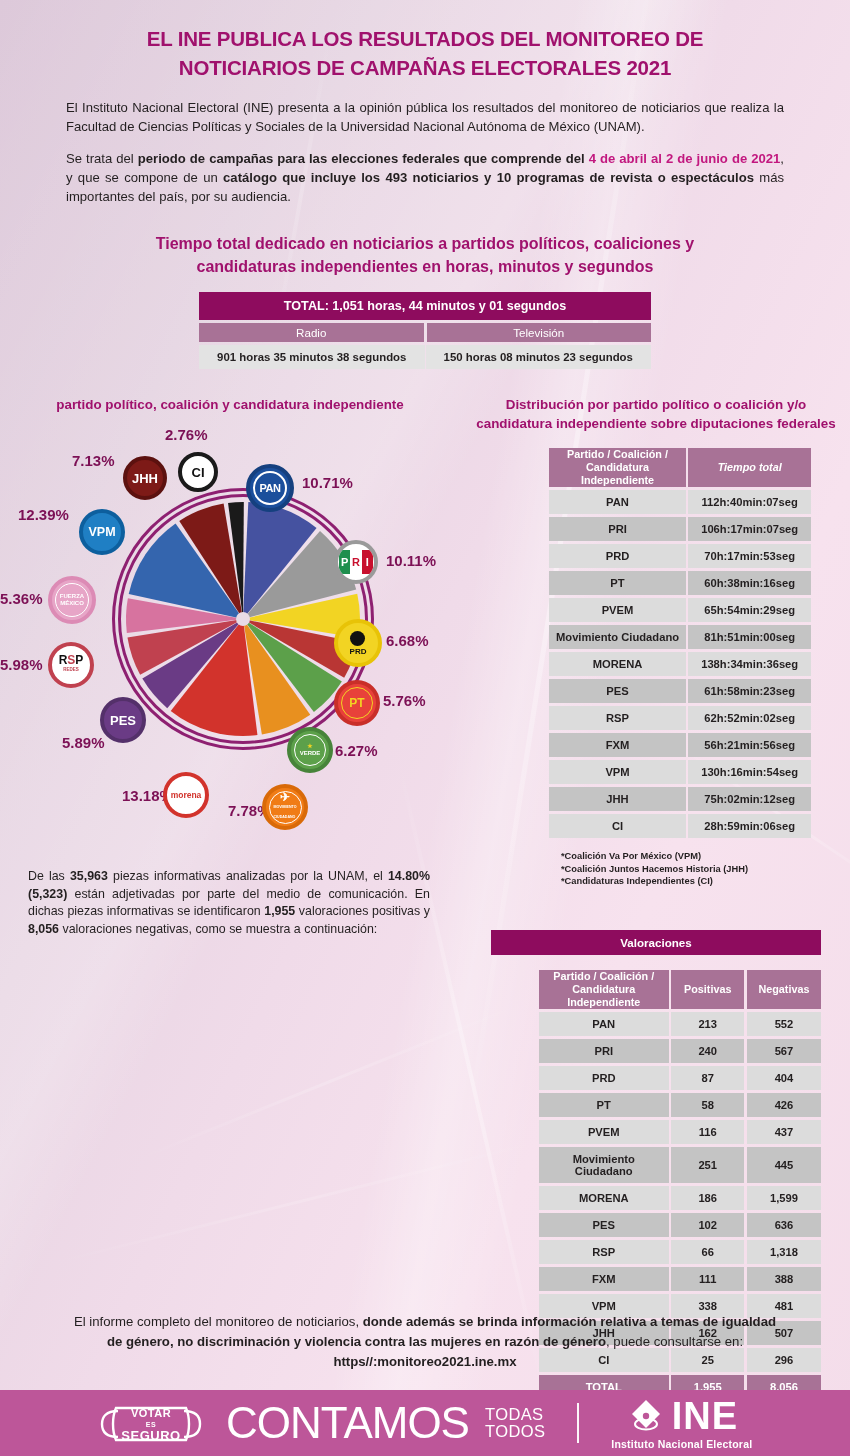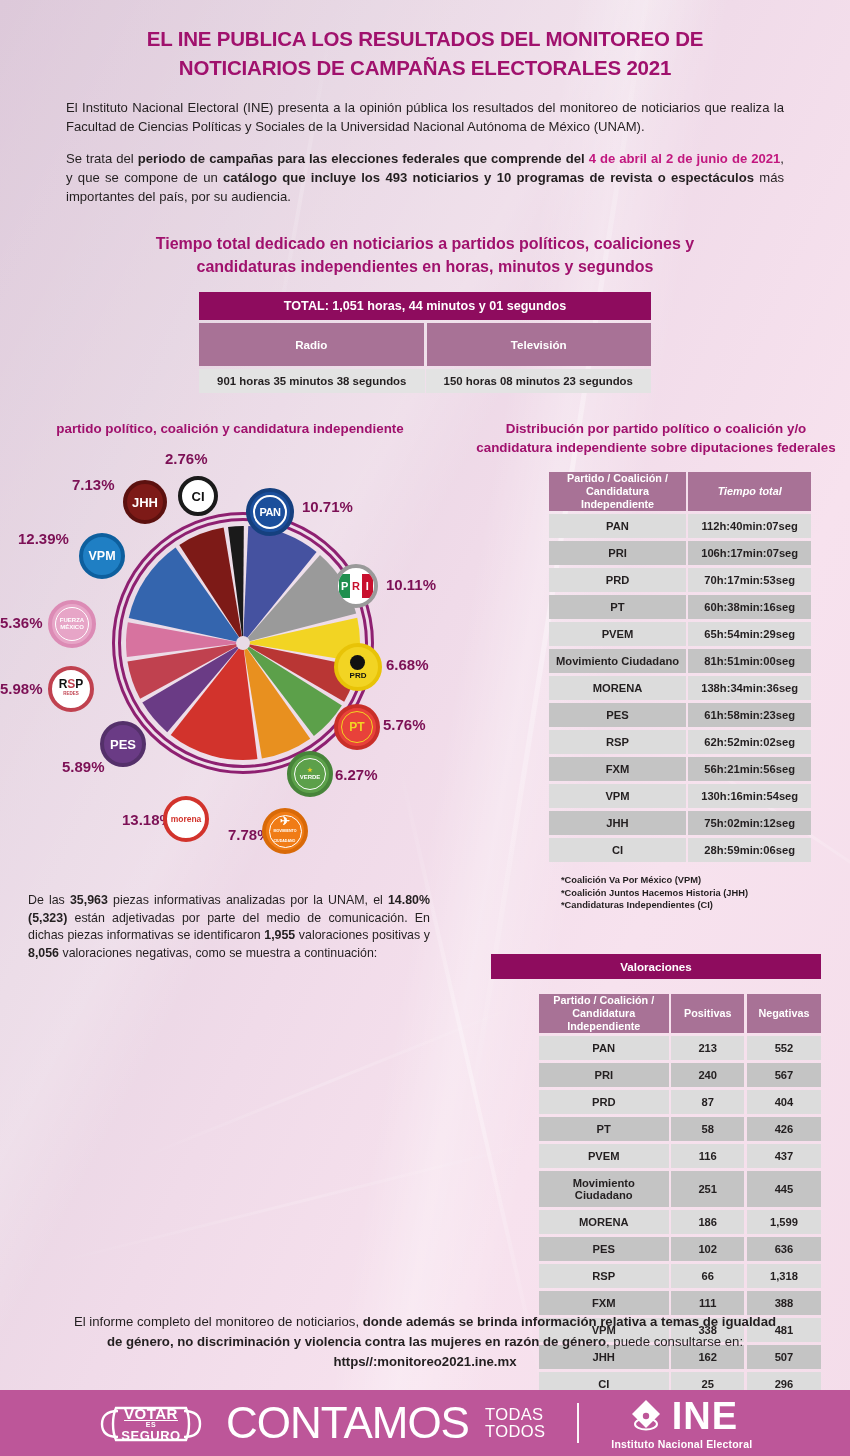--- a/index.html
+++ b/index.html
@@ -59,21 +59,21 @@
 
   
   .total-wrap { width: 452px; margin: 14px auto 0 auto; }
   .total-head {
     background: #8e0c5e; color:#fff; text-align:center;
     font-weight:bold; font-size: 12.6px; padding: 7px 0;
   }
   .total-sub { display:flex; gap:3px; margin-top:3px;}
   .total-sub > div {
     flex:1; background:#a87296; color:#fff; text-align:center;
-    font-weight:bold; font-size:11.6px; padding: 15px 0;
+    font-weight:normal; font-size:11.6px; padding: 3px 0;
   }
   .total-val { display:flex; gap:1px; margin-top:3px;}
   .total-val > div {
     flex:1; background:#e3e3e3; color:#231f20; text-align:center;
     font-weight:bold; font-size:11.4px; padding: 6px 0;
   }
 
   
   .cols { position:relative; margin-top: 26px; }
   .col-left { position:absolute; left: 0; top: 0; width: 460px; }
@@ -533,21 +533,21 @@
 
   <div class="footer">
     <div class="footer-inner">
       <div class="mask-badge">
         <svg width="118" height="46" viewBox="0 0 118 46">
           <path d="M26 10 C14 10, 10 16, 10 23 C10 30, 14 36, 26 36" fill="none" stroke="#fff" stroke-width="2.4"></path>
           <path d="M92 10 C104 10, 108 16, 108 23 C108 30, 104 36, 92 36" fill="none" stroke="#fff" stroke-width="2.4"></path>
           <path d="M24 7 L94 7 C98 16, 98 30, 94 39 L24 39 C20 30, 20 16, 24 7 Z" fill="none" stroke="#fff" stroke-width="2.4"></path>
         </svg>
         <div style="position:absolute;left:0;top:0;width:118px;height:46px;display:flex;flex-direction:column;align-items:center;justify-content:center;color:#fff;font-weight:bold;line-height:11px;">
-          <span style="font-size:15px;letter-spacing:.5px;text-decoration:underline;">VOTAR</span>
+          <span style="font-size:11px;letter-spacing:.5px;">VOTAR</span>
           <span style="font-size:7px;letter-spacing:.5px;">ES</span>
           <span style="font-size:13px;letter-spacing:.5px;">SEGURO</span>
         </div>
       </div>
 
       <div class="contamos">CONTAMOS</div>
       <div style="display:flex;flex-direction:column;">
         <span class="tt">TODAS</span>
         <span class="tt">TODOS</span>
       </div>

